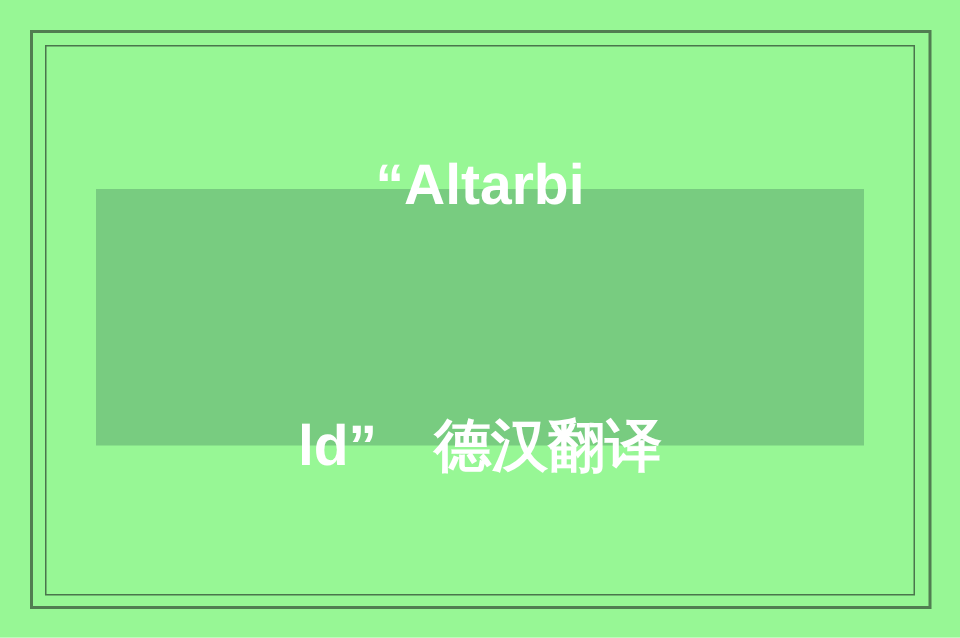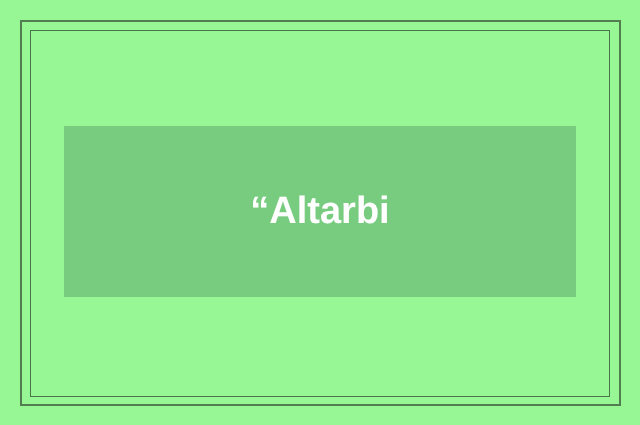--- a/index.html
+++ b/index.html
@@ -82,16 +82,17 @@
 <body>
 
 <div class="canvas">
 
   <div class="frame-outer"></div>
   <div class="frame-inner"></div>
 
   <div class="banner">
     <div class="banner-title">
       <span class="line">“Altarbi</span>
+      <span class="line">ld”　德汉翻译</span>
     </div>
   </div>
 
 </div>
 
 </body></html>

